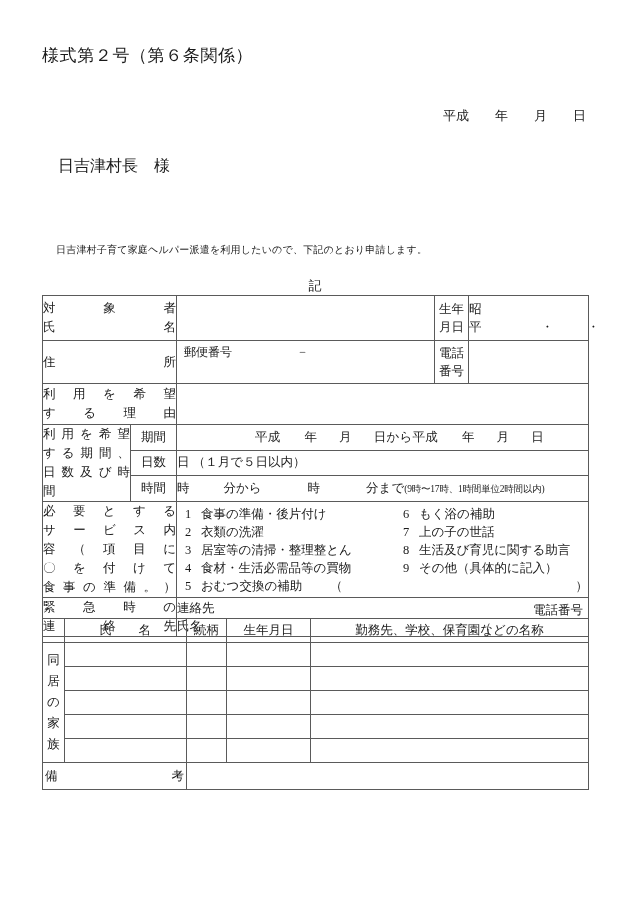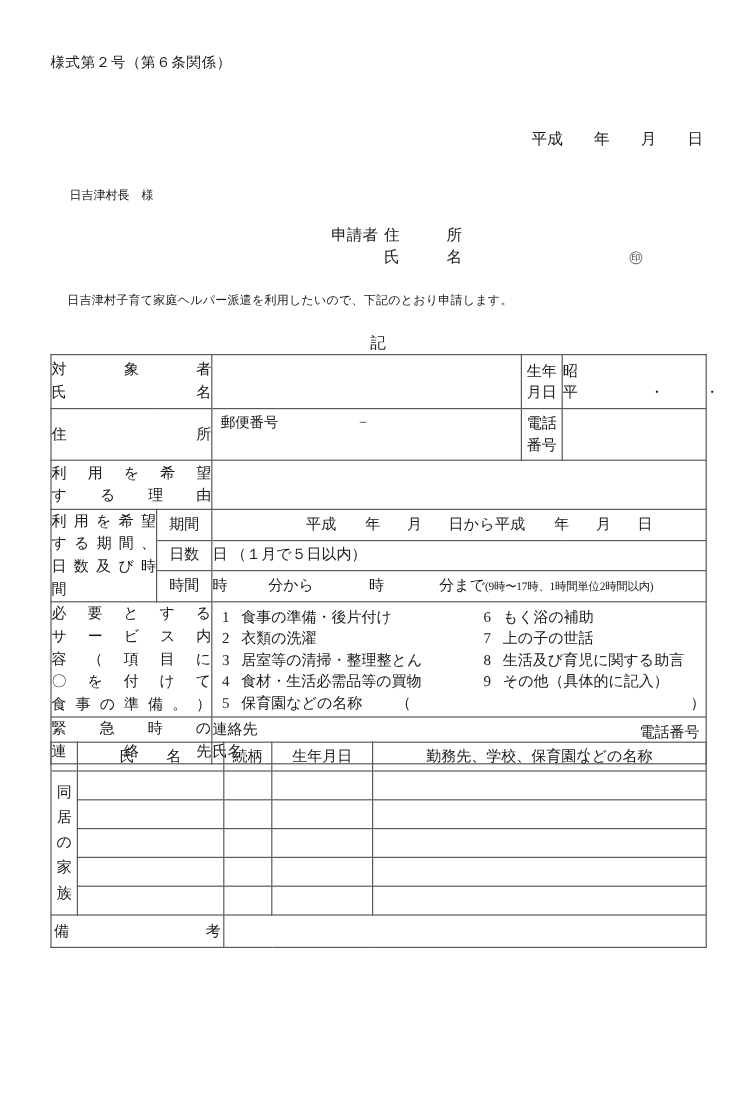--- a/index.html
+++ b/index.html
@@ -17,21 +17,21 @@
     height: 915px;
     background: #ffffff;
     overflow: hidden;
   }
 
   
   .form-no {
     position: absolute;
     left: 42px;
     top: 44px;
-    font-size: 12px;
+    font-size: 17px;
     letter-spacing: 0.6px;
     white-space: nowrap;
   }
   .doc-title {
     position: absolute;
     left: 0;
     top: 86px;
     width: 630px;
     text-align: center;
     font-size: 13.5px;
@@ -45,21 +45,21 @@
     font-size: 13px;
     white-space: nowrap;
   }
   .date-line .gap-s { display: inline-block; width: 26px; }
   .date-line .gap-m { display: inline-block; width: 26px; }
 
   .addressee {
     position: absolute;
     left: 58px;
     top: 156px;
-    font-size: 10px;
+    font-size: 16px;
     white-space: nowrap;
   }
 
   .applicant {
     position: absolute;
     left: 276px;
     top: 187px;
     font-size: 13px;
     white-space: nowrap;
     line-height: 18px;
@@ -201,24 +201,20 @@
 
   <div class="form-no">様式第２号（第６条関係）</div>
 
 
   <div class="date-line">
     <span>平成</span><span class="gap-s"></span><span>年</span><span class="gap-m"></span><span>月</span><span class="gap-m"></span><span>日</span>
   </div>
 
   <div class="addressee">日吉津村長　様</div>
 
-  <div class="applicant">
-    <div><span class="lbl">申請者</span><span>住　　　所</span></div>
-    <div class="row2"><span class="indent"></span><span>氏　　　名</span><span class="seal">㊞</span></div>
-  </div>
 
   <div class="body-text">日吉津村子育て家庭ヘルパー派遣を利用したいので、下記のとおり申請します。</div>
 
   <div class="ki-mark">記</div>
 
   <table class="main-table">
     <colgroup>
       <col style="width:88px">
       <col style="width:46px">
       <col style="width:258px">
@@ -317,21 +313,21 @@
           </div>
           <div class="svc-row">
             <div class="svc-col-a"><span class="svc-num">3</span><span>居室等の清掃・整理整とん</span></div>
             <div class="svc-col-b"><span class="svc-num">8</span><span>生活及び育児に関する助言</span></div>
           </div>
           <div class="svc-row">
             <div class="svc-col-a"><span class="svc-num">4</span><span>食材・生活必需品等の買物</span></div>
             <div class="svc-col-b"><span class="svc-num">9</span><span>その他（具体的に記入）</span></div>
           </div>
           <div class="svc-row">
-            <div class="svc-col-a"><span class="svc-num">5</span><span>保育園などの名称</span></div>
+            <div class="svc-col-a"><span class="svc-num">5</span><span>おむつ交換の補助</span></div>
             <div class="svc-col-b">
               <span class="svc-paren">
                 <span class="svc-num">（</span><span class="rp">）</span>
               </span>
             </div>
           </div>
         </td>
       </tr>
 
       <tr>

